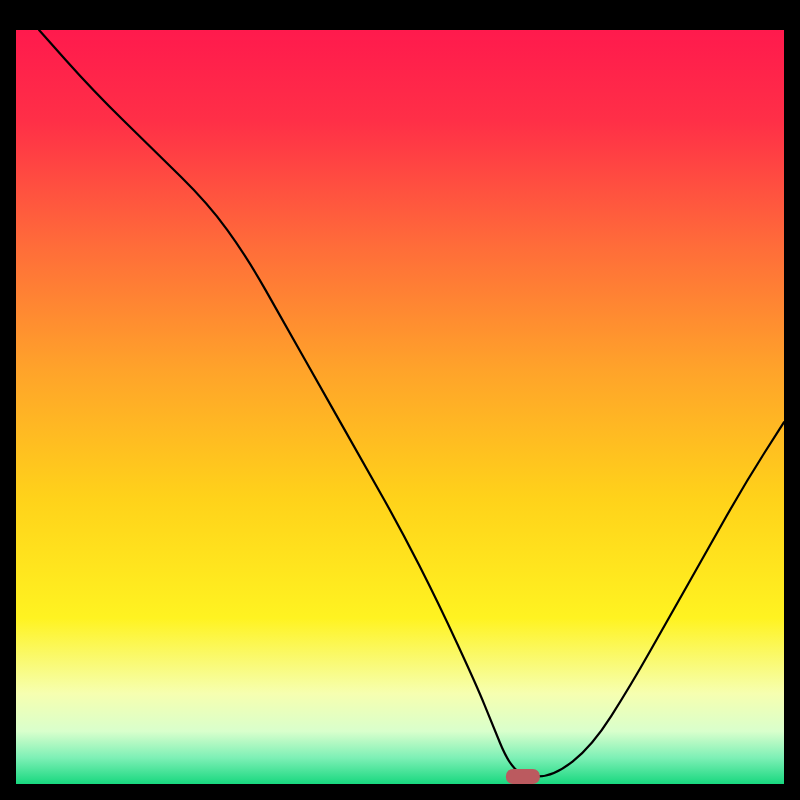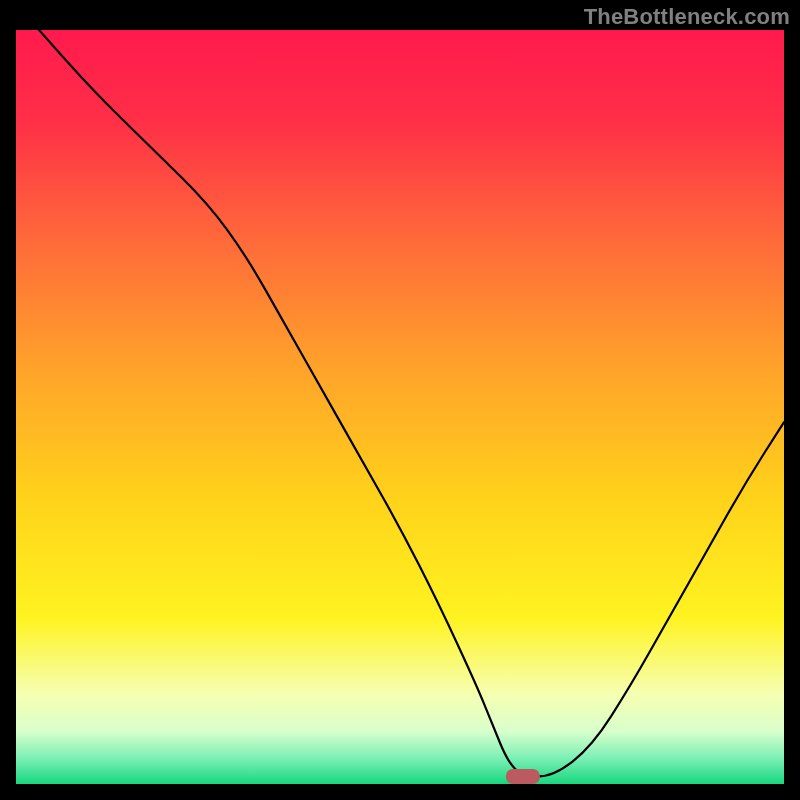--- a/index.html
+++ b/index.html
@@ -43,21 +43,20 @@
   }
   svg {
     display: block;
   }
 </style>
 </head>
 <body>
 
 <div class="page">
 
-  <div class="watermark">TheBottleneck.com</div>
 
   <div class="plot-frame">
     <svg class="plot-area" viewBox="0 0 768 754" width="768" height="754" preserveAspectRatio="none">
       <defs>
         <linearGradient id="bg-grad" x1="0" y1="0" x2="0" y2="1">
             <stop offset="0%" stop-color="#ff1a4d"></stop>
             <stop offset="12%" stop-color="#ff2f47"></stop>
             <stop offset="28.000000000000004%" stop-color="#ff6a3a"></stop>
             <stop offset="45%" stop-color="#ffa32a"></stop>
             <stop offset="62%" stop-color="#ffd21a"></stop>

